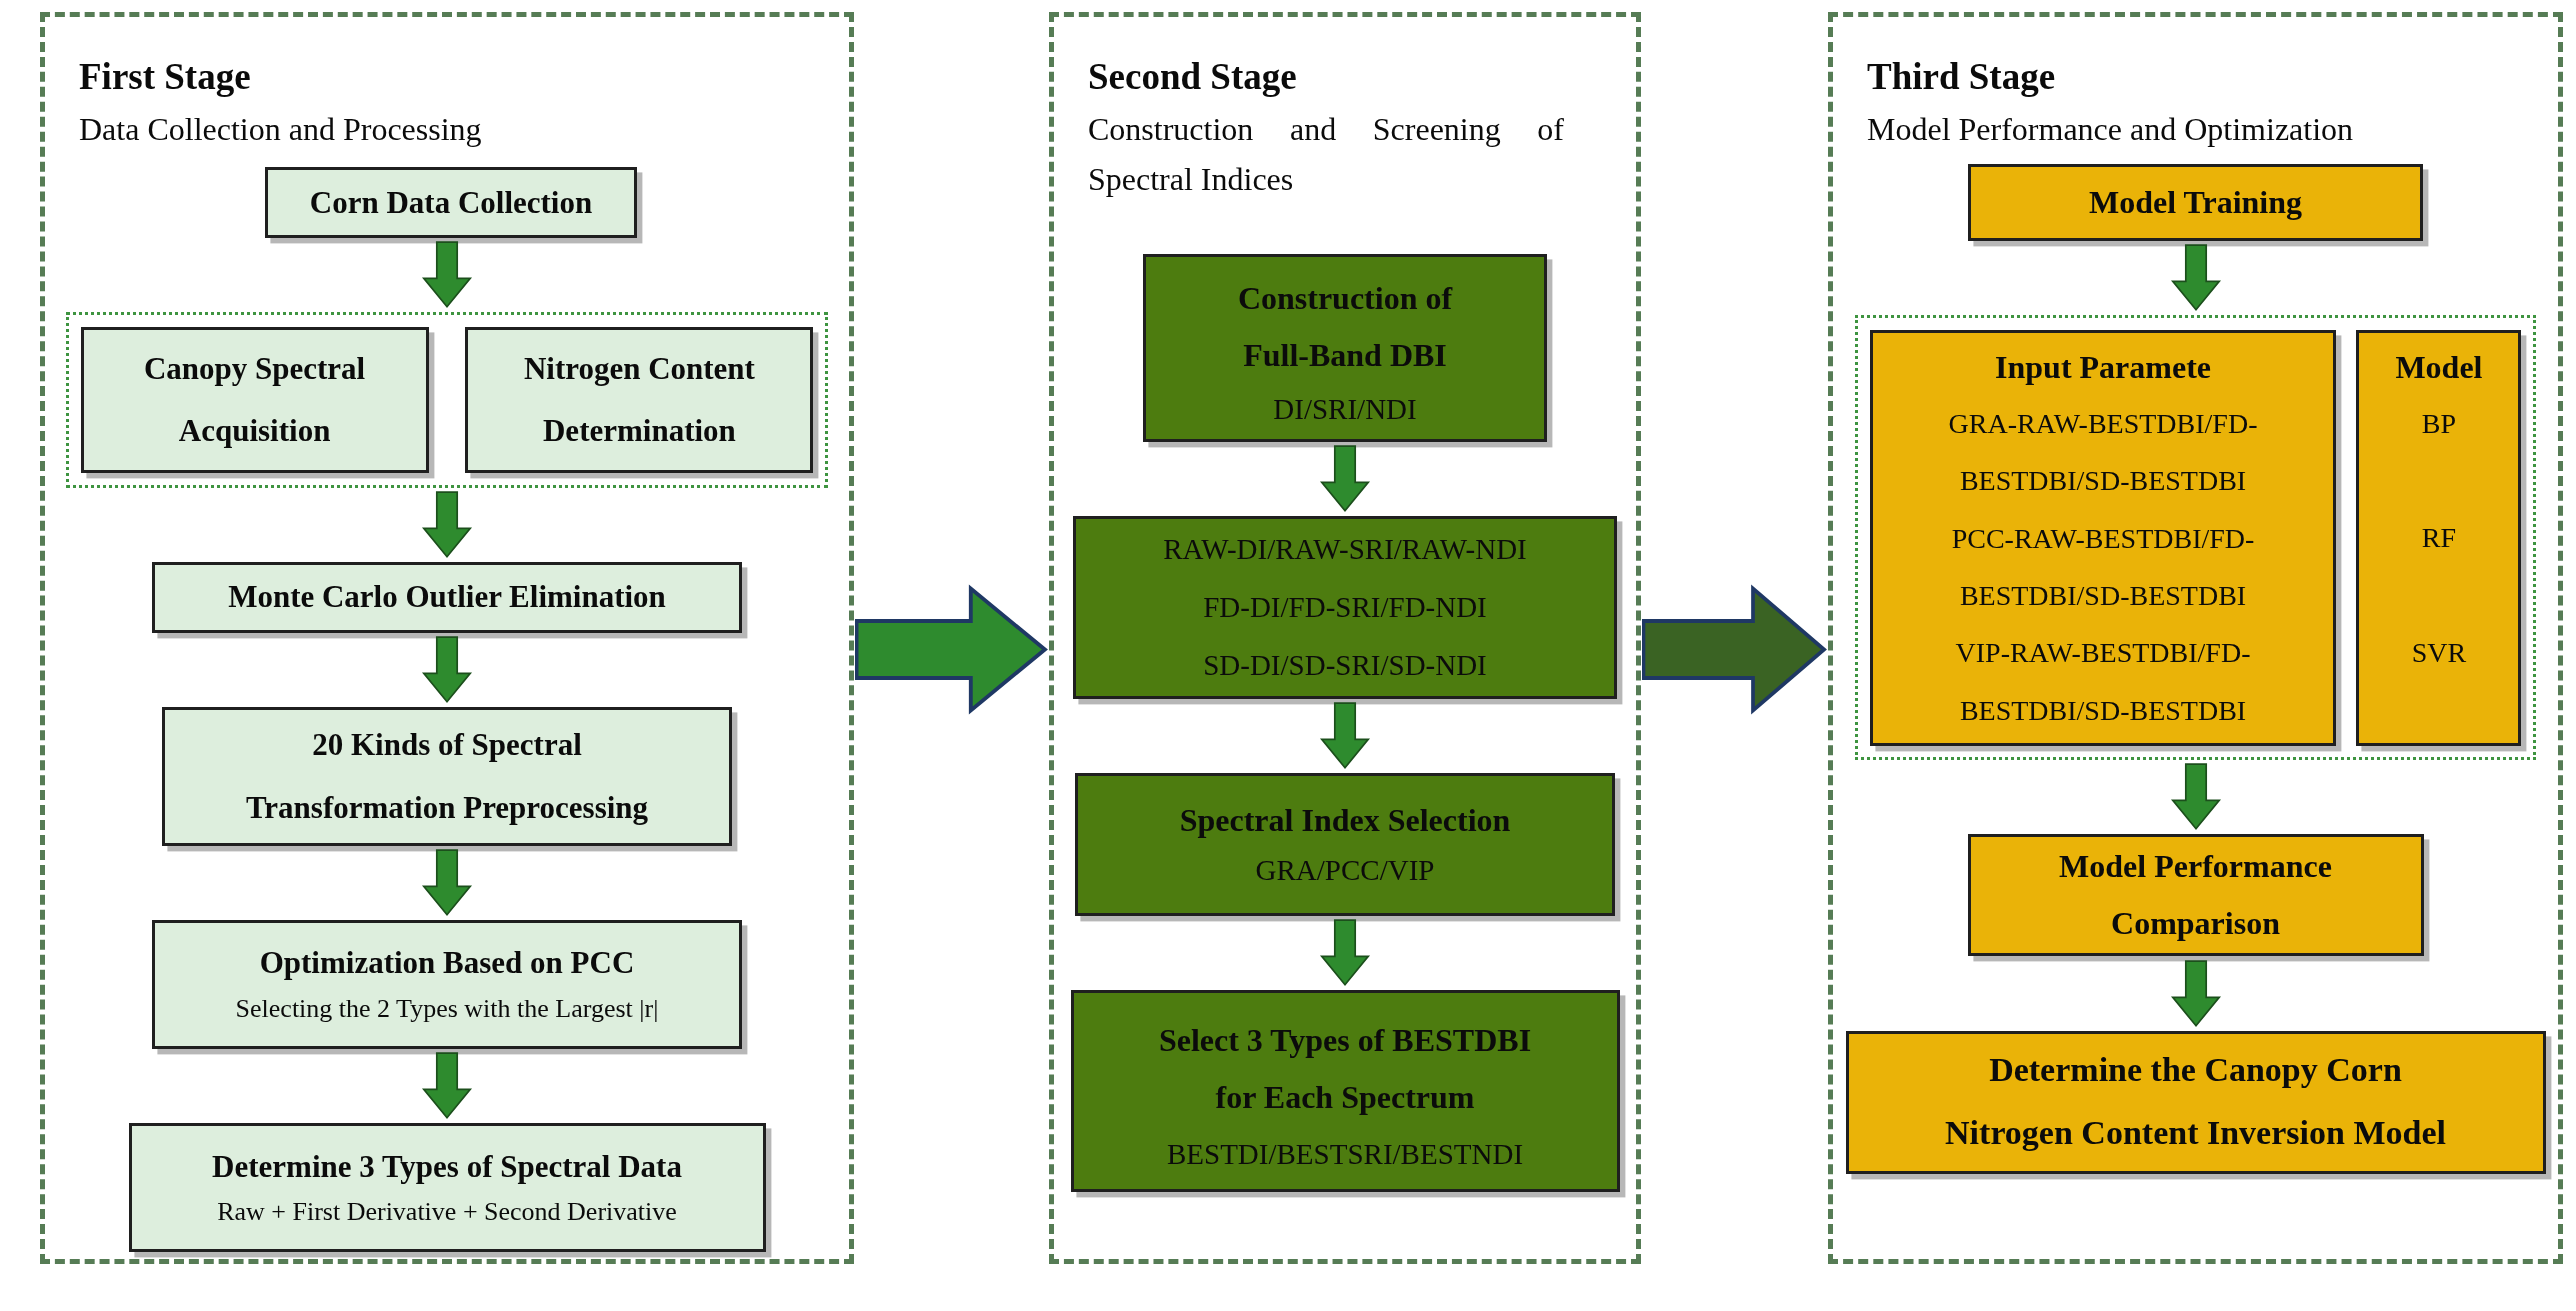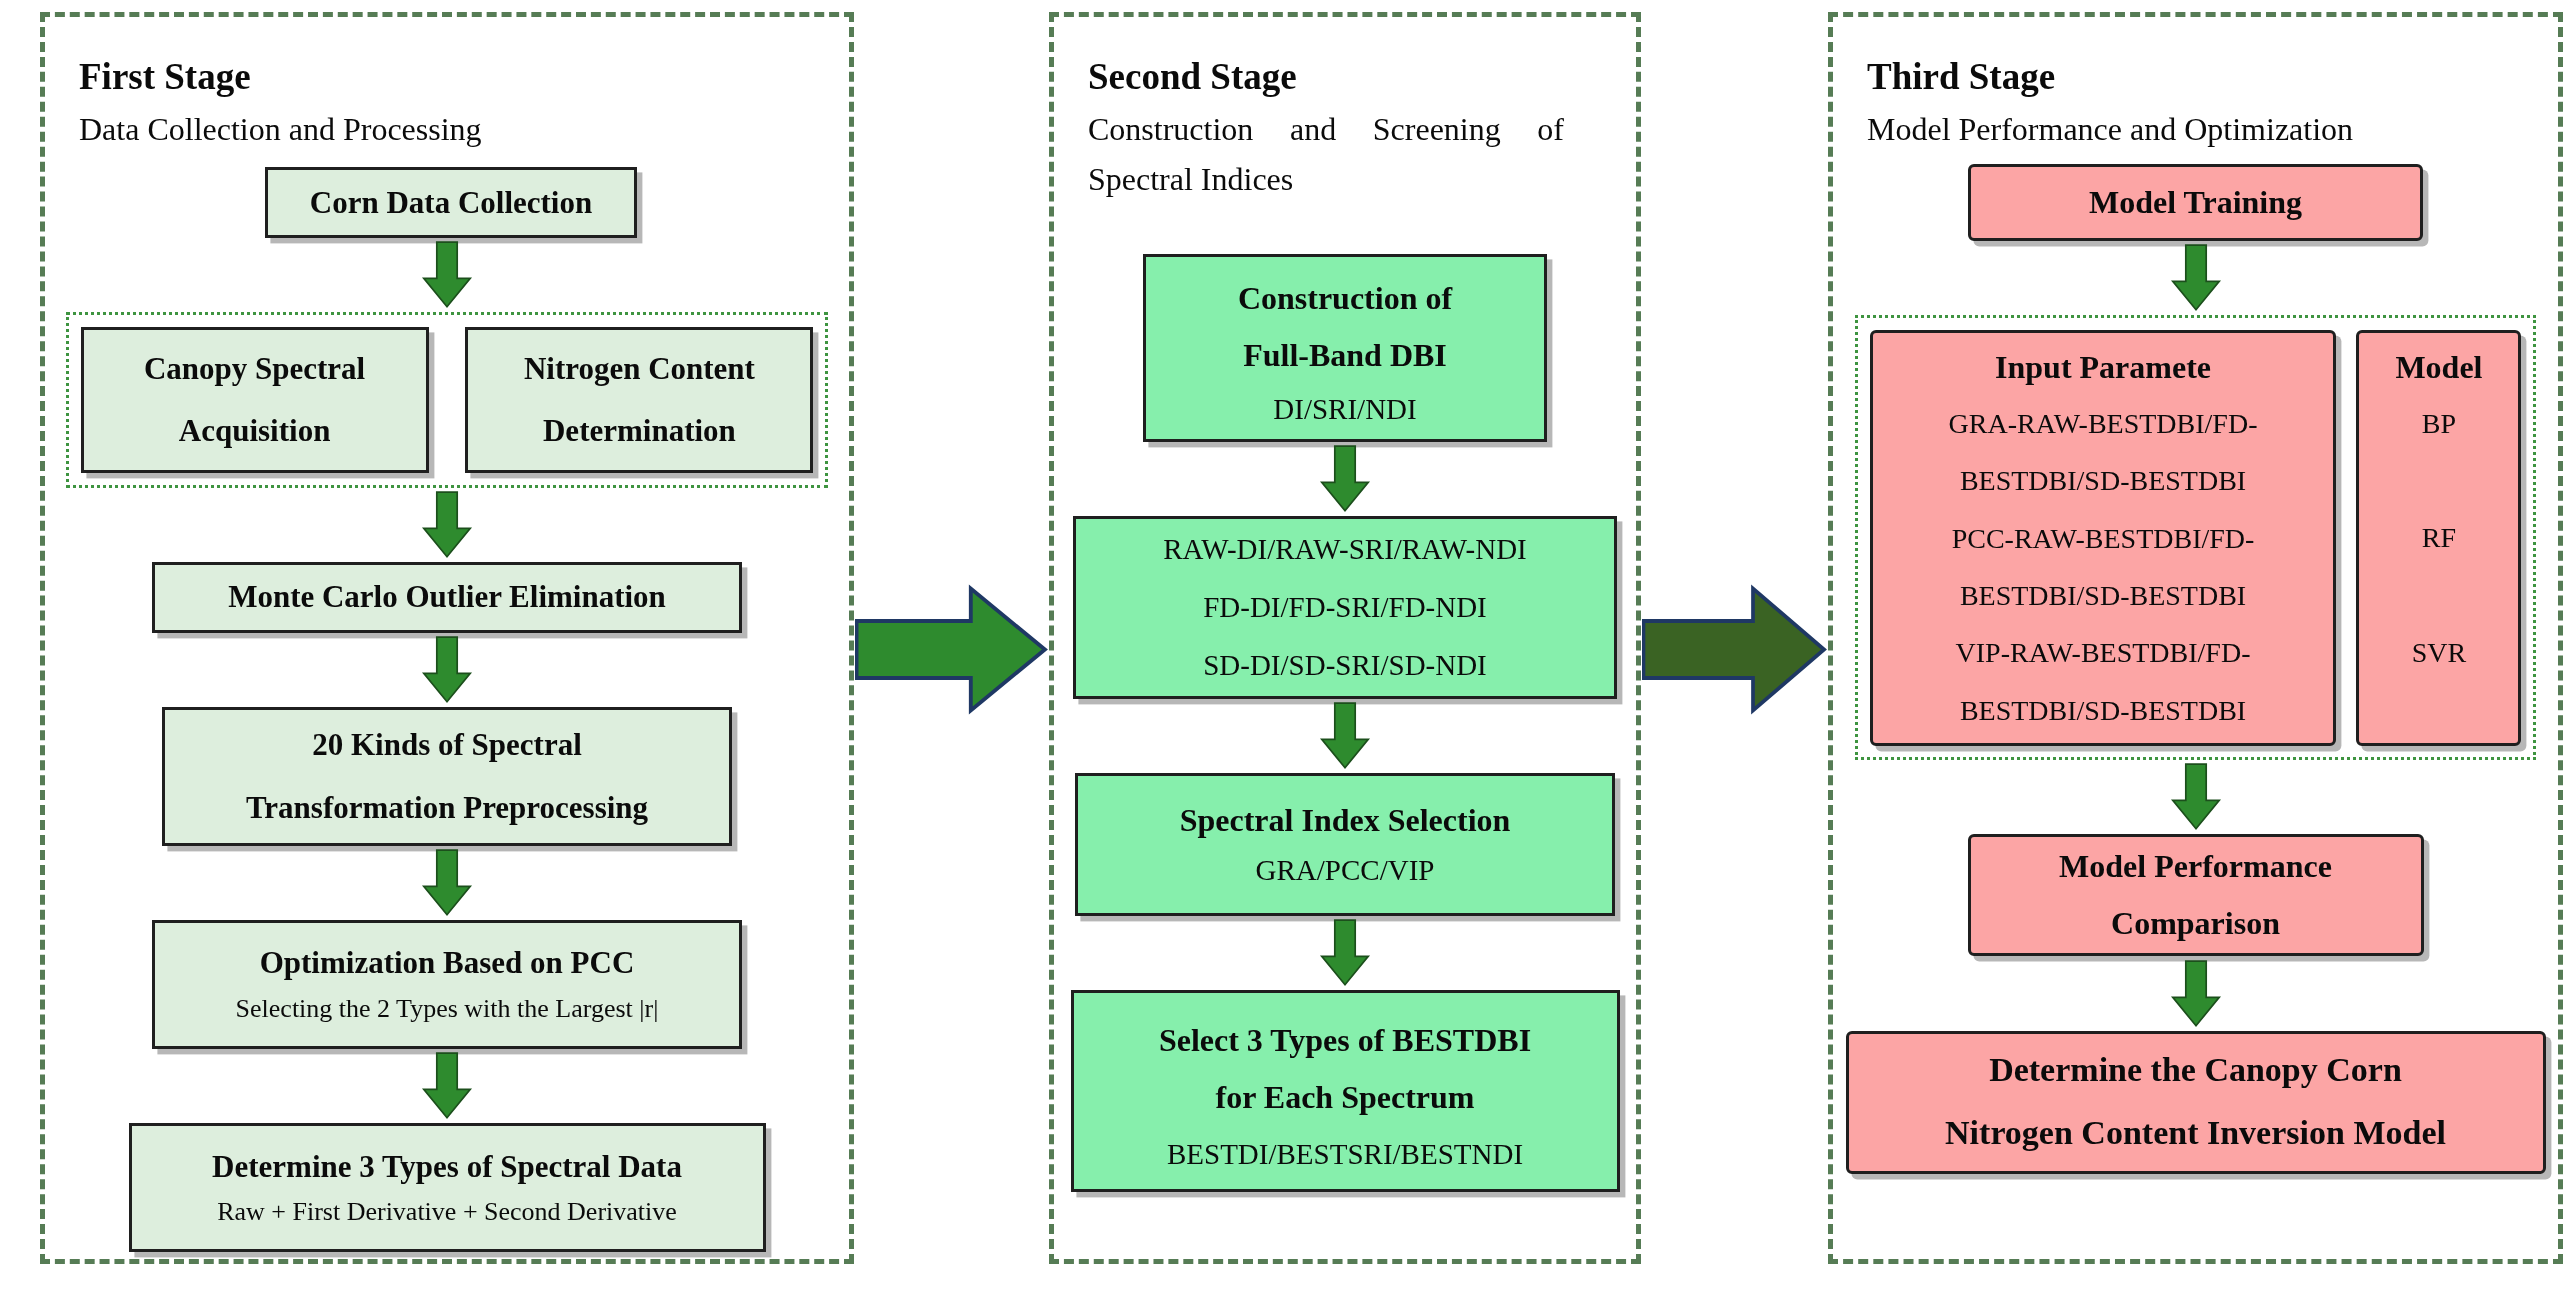--- a/index.html
+++ b/index.html
@@ -37,22 +37,22 @@
   .just{text-align:justify;text-align-last:justify;}
 
   .node{
     box-sizing:border-box;
     border:3.1px solid #1f1f1f;
     box-shadow:5.4px 5.4px 0 rgba(95,95,95,0.45);
     display:flex;flex-direction:column;justify-content:center;align-items:center;
     text-align:center;
   }
   .f1{background:#ddeedd;}
-  .f2{background:#86efac;}
-  .f3{background:#fca5a5;border-radius:6px;}
+  .f2{background:#4d7c0f;}
+  .f3{background:#eab308;}
   .line{display:block;}
 
   .varrow{height:68px;margin:3.1px 0;flex:0 0 auto;}
 
   .dotgroup{
     box-sizing:border-box;
     border:3.1px dotted #3e9440;
     display:flex;flex-direction:row;justify-content:space-between;align-items:stretch;
   }
 

